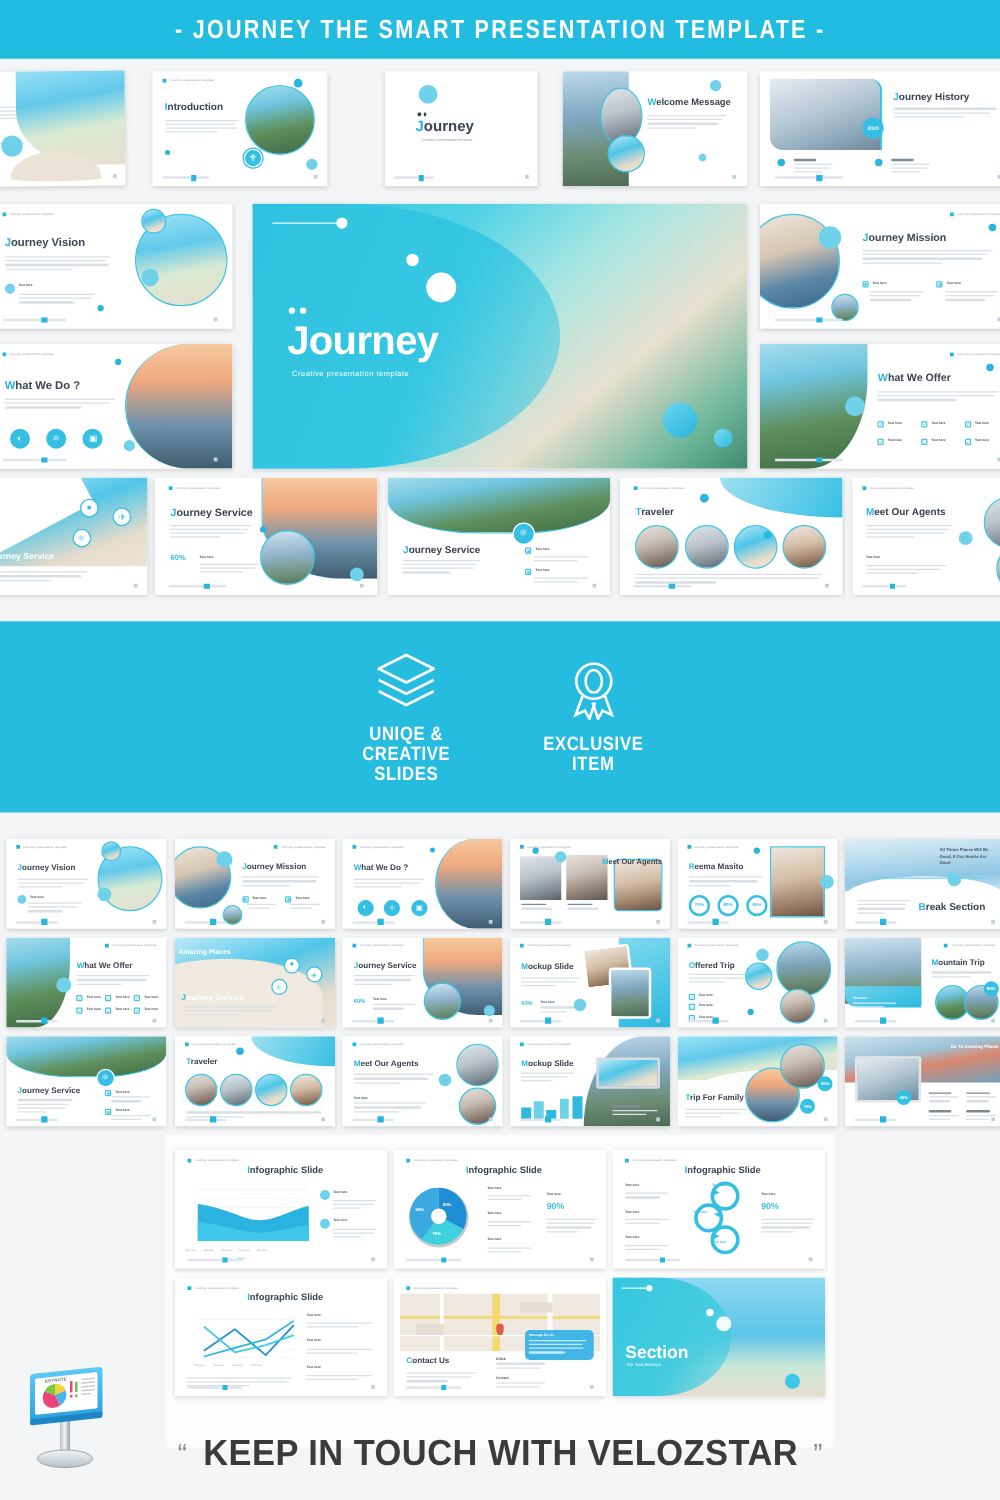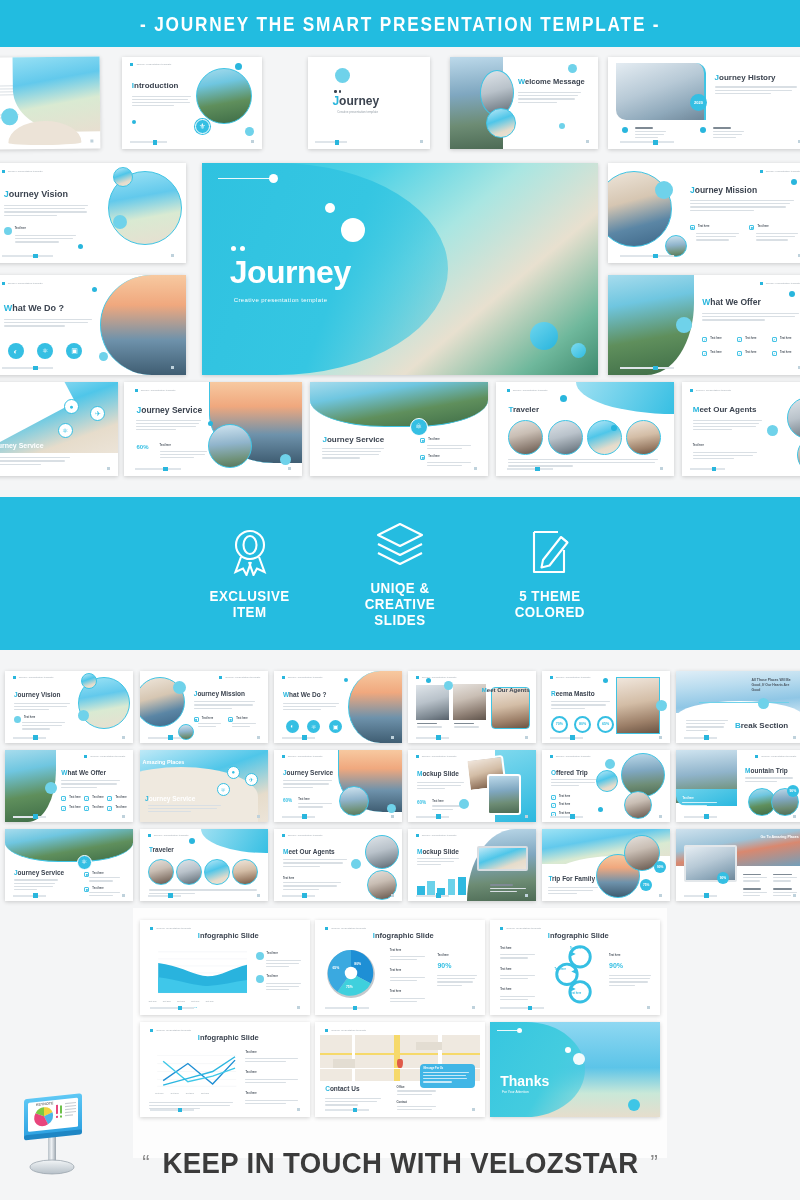--- a/index.html
+++ b/index.html
@@ -481,60 +481,47 @@
   <div class="circ-img ph-person" style="right:-14%;bottom:2%;width:38px;height:38px;"></div>
   <div class="cdot lt" style="right:28%;top:46%;width:11px;height:11px;"></div>
 
   <div class="prog"></div>
 </div>
 
 <div class="feature-band">
 
   <div class="feat">
     <div class="fsvg">
+      <svg width="50" height="46" viewBox="0 0 50 46" fill="none" stroke="#ffffff" stroke-width="2.1" stroke-linejoin="round">
+        <path d="M25 3 L47 14 L25 25 L3 14 Z"></path>
+        <path d="M3 23 L25 34 L47 23"></path>
+        <path d="M3 32 L25 43 L47 32"></path>
+      </svg>
+    </div>
+    <div class="flabel">
+      <div>UNIQE &amp; CREATIVE</div>
+      <div>SLIDES</div>
+    </div>
+  </div>
+
+  <div class="feat">
+    <div class="fsvg">
       <svg width="42" height="48" viewBox="0 0 42 48" fill="none" stroke="#ffffff" stroke-width="2.1">
         <circle cx="21" cy="17" r="14"></circle>
         <ellipse cx="21" cy="17" rx="6.5" ry="9"></ellipse>
         <path d="M12 29 L6.5 44 L14 40.5 L17.5 47 L22 34"></path>
         <path d="M30 29 L35.5 44 L28 40.5 L24.5 47 L20 34"></path>
       </svg>
     </div>
     <div class="flabel">
       <div>EXCLUSIVE</div>
       <div>ITEM</div>
     </div>
   </div>
 
-  <div class="feat">
-    <div class="fsvg">
-      <svg width="50" height="46" viewBox="0 0 50 46" fill="none" stroke="#ffffff" stroke-width="2.1" stroke-linejoin="round">
-        <path d="M25 3 L47 14 L25 25 L3 14 Z"></path>
-        <path d="M3 23 L25 34 L47 23"></path>
-        <path d="M3 32 L25 43 L47 32"></path>
-      </svg>
-    </div>
-    <div class="flabel">
-      <div>UNIQE &amp; CREATIVE</div>
-      <div>SLIDES</div>
-    </div>
-  </div>
-
-  <div class="feat">
-    <div class="fsvg">
-      <svg width="40" height="48" viewBox="0 0 40 48" fill="none" stroke="#ffffff" stroke-width="2.1" stroke-linejoin="round">
-        <path d="M4 4 H28 M4 4 V44 H34 V22"></path>
-        <path d="M13 32 L31 9 L37.5 14.5 L19.5 37.5 L11.5 39.5 Z"></path>
-        <path d="M31 9 L37.5 14.5"></path>
-      </svg>
-    </div>
-    <div class="flabel">
-      <div>5 THEME</div>
-      <div>COLORED</div>
-    </div>
-  </div>
 
 
 </div>
 
 <div class="slide" style="left:5px;top:671px;width:128px;height:72px;">
   <div class="tag">
       <span class="sq"></span>
       <span class="tx">Journey presentation template</span>
     </div>
   <div class="s-title" style="left:7%;top:28%;font-size:6.5px;"><b>J</b>ourney Vision</div>
@@ -1256,21 +1243,21 @@
 </div>
 
 <div class="slide" style="left:490px;top:1022px;width:170px;height:95px;">
   <div class="img ph-sky" style="left:0;top:0;width:100%;height:100%;"></div>
   <div style="position:absolute;left:0;top:0;width:56%;height:100%;background:linear-gradient(120deg,#36c6e0 0%,#44ccdf 60%,rgba(70,205,225,.4) 100%);border-radius:0 62% 62% 0 / 0 50% 50% 0;"></div>
   <div style="position:absolute;left:4%;top:8%;width:12%;height:1.2px;background:rgba(255,255,255,.9);"></div>
   <div style="position:absolute;left:16%;top:6.3%;width:5px;height:5px;border-radius:50%;background:#fff;"></div>
   <div style="position:absolute;left:44%;top:26%;width:6px;height:6px;border-radius:50%;background:#fff;"></div>
   <div style="position:absolute;left:49%;top:33%;width:12px;height:12px;border-radius:50%;background:#f2fbfd;"></div>
   <div style="position:absolute;right:12%;bottom:6%;width:12px;height:12px;border-radius:50%;background:#3ec6e6;"></div>
-  <div class="s-title" style="left:6%;top:54%;font-size:14px;color:#fff;">Thanks</div>
+  <div class="s-title" style="left:6%;top:54%;font-size:14px;color:#fff;">Section</div>
   <div style="position:absolute;left:7%;top:72%;font-size:3.4px;color:#fff;">For Your Attention</div>
 </div>
 
 <div class="keynote">
   <svg viewBox="0 0 72 90" width="72" height="90">
     <defs>
       <linearGradient id="kTop" x1="0" y1="0" x2="0" y2="1">
         <stop offset="0" stop-color="#5ec8f5"></stop>
           <stop offset="1" stop-color="#2a9fe0"></stop>
       </linearGradient>

